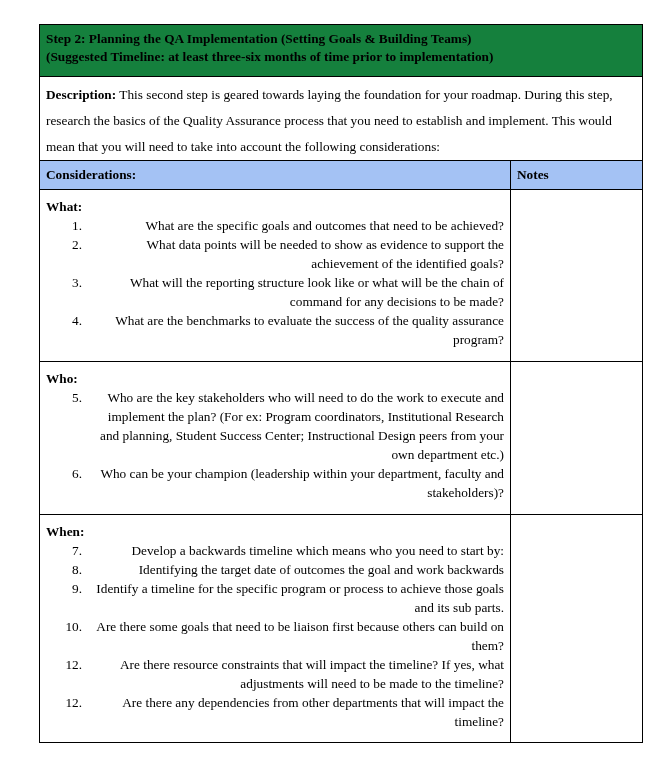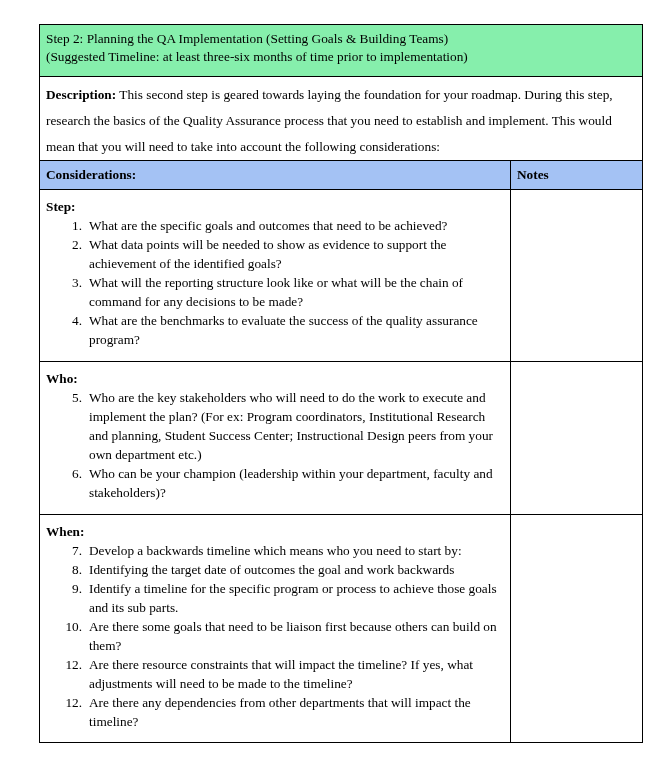--- a/index.html
+++ b/index.html
@@ -15,22 +15,22 @@
     width: 603px;
     border-collapse: collapse;
     table-layout: fixed;
   }
   .doc-table td {
     border: 1px solid #000000;
     vertical-align: top;
     padding: 0 6px;
   }
   .title-cell {
-    background: #86efac;
-    font-weight: normal;
+    background: #15803d;
+    font-weight: bold;
     height: 46px;
     padding-top: 5px !important;
     line-height: 18px;
   }
   .desc-cell { height: 61px; padding-top: 5px !important; line-height: 26px; }
   .header-cell {
     background: #a4c2f4;
     font-weight: bold;
     height: 28px;
     line-height: 28px;
@@ -38,21 +38,21 @@
   }
   .intro-cell { height: 72px; padding-top: 8px !important; }
   .section-cell { padding-top: 7px !important; }
   .what-row td { height: 164px; }
   .who-row td { height: 145px; }
   .when-row td { height: 220px; }
   .bold { font-weight: bold; }
   ol { margin: 0; padding: 0; list-style: none; }
   .q-item { display: flex; }
   .q-num { width: 43px; text-align: right; padding-right: 7px; flex: 0 0 43px; box-sizing: border-box; }
-  .q-text { flex: 1; }
+  .q-text { flex: 1; text-align: right; }
 </style>
 </head>
 <body>
 
 <table class="doc-table">
   <colgroup>
     <col style="width:471px">
     <col style="width:132px">
   </colgroup>
   <tbody>
@@ -65,21 +65,21 @@
   <tr>
     <td class="desc-cell" colspan="2"><span class="bold">Description:</span><span> This second step is geared towards laying the foundation for your roadmap. During this step, research the basics of the Quality Assurance process that you need to establish and implement. This would mean that you will need to take into account the following considerations:</span></td>
   </tr>
   <tr>
     <td class="header-cell">Considerations:</td>
     <td class="header-cell">Notes</td>
   </tr>
 
   <tr class="what-row">
     <td class="section-cell">
-      <div class="bold">Step:</div>
+      <div class="bold">What:</div>
       <ol>
         <li class="q-item">
               <span class="q-num">1.</span>
               <span class="q-text">What are the specific goals and outcomes that need to be achieved?</span>
             </li>
         <li class="q-item">
               <span class="q-num">2.</span>
               <span class="q-text">What data points will be needed to show as evidence to support the achievement of the identified goals?</span>
             </li>
         <li class="q-item">

